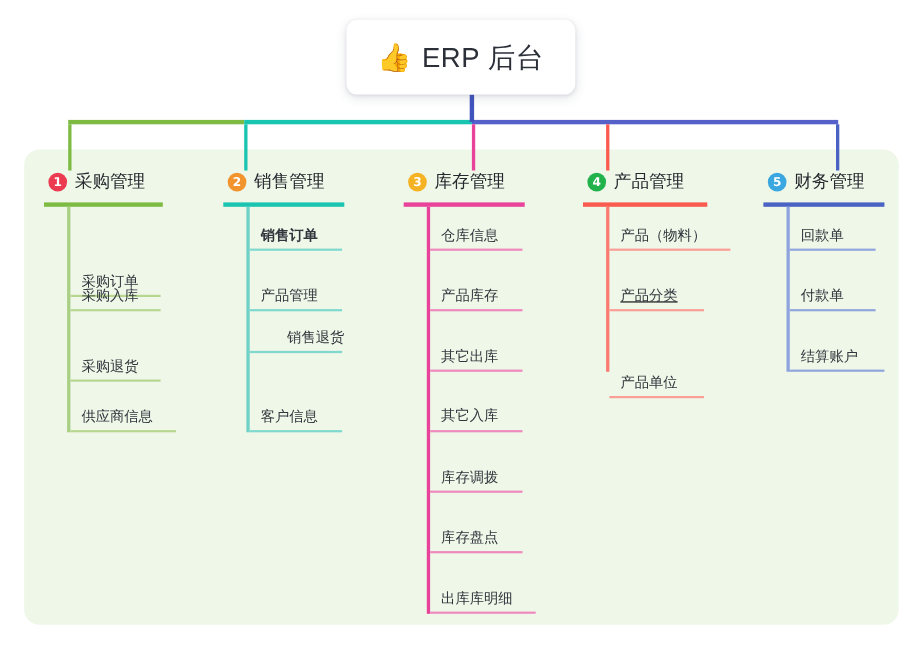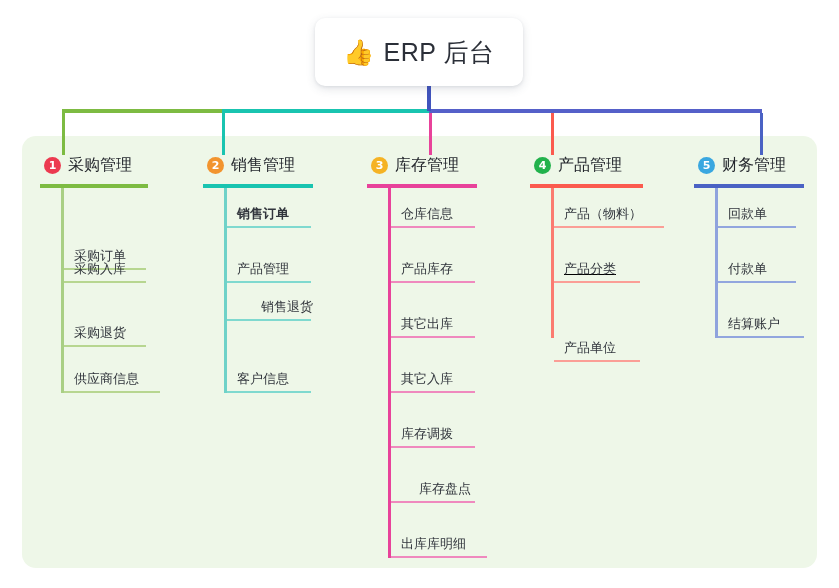--- a/index.html
+++ b/index.html
@@ -138,29 +138,29 @@
           <div class="item-rule" style="width: 84px; background: rgb(239, 137, 190);"></div>
         </div>
         <div class="item" style="top: 110px;">
           <div class="item-label">产品库存</div>
           <div class="item-rule" style="width: 84px; background: rgb(239, 137, 190);"></div>
         </div>
         <div class="item" style="top: 165px;">
           <div class="item-label">其它出库</div>
           <div class="item-rule" style="width: 84px; background: rgb(239, 137, 190);"></div>
         </div>
-        <div class="item" style="top: 220px;">
+        <div class="item" style="top: 220px; font-family: Liberation Mono, monospace;">
           <div class="item-label">其它入库</div>
           <div class="item-rule" style="width: 84px; background: rgb(239, 137, 190);"></div>
         </div>
         <div class="item" style="top: 275px;">
           <div class="item-label">库存调拨</div>
           <div class="item-rule" style="width: 84px; background: rgb(239, 137, 190);"></div>
         </div>
-        <div class="item" style="top: 330px; padding-left: 18px;">
+        <div class="item" style="top: 330px;">
           <div class="item-label">库存盘点</div>
           <div class="item-rule" style="width: 84px; background: rgb(239, 137, 190);"></div>
         </div>
         <div class="item" style="top: 385px;">
           <div class="item-label">出库库明细</div>
           <div class="item-rule" style="width: 96px; background: rgb(239, 137, 190);"></div>
         </div>
       </div>
       <div class="col" style="left: 530px; top: 150px;">
         <div class="col-head">

